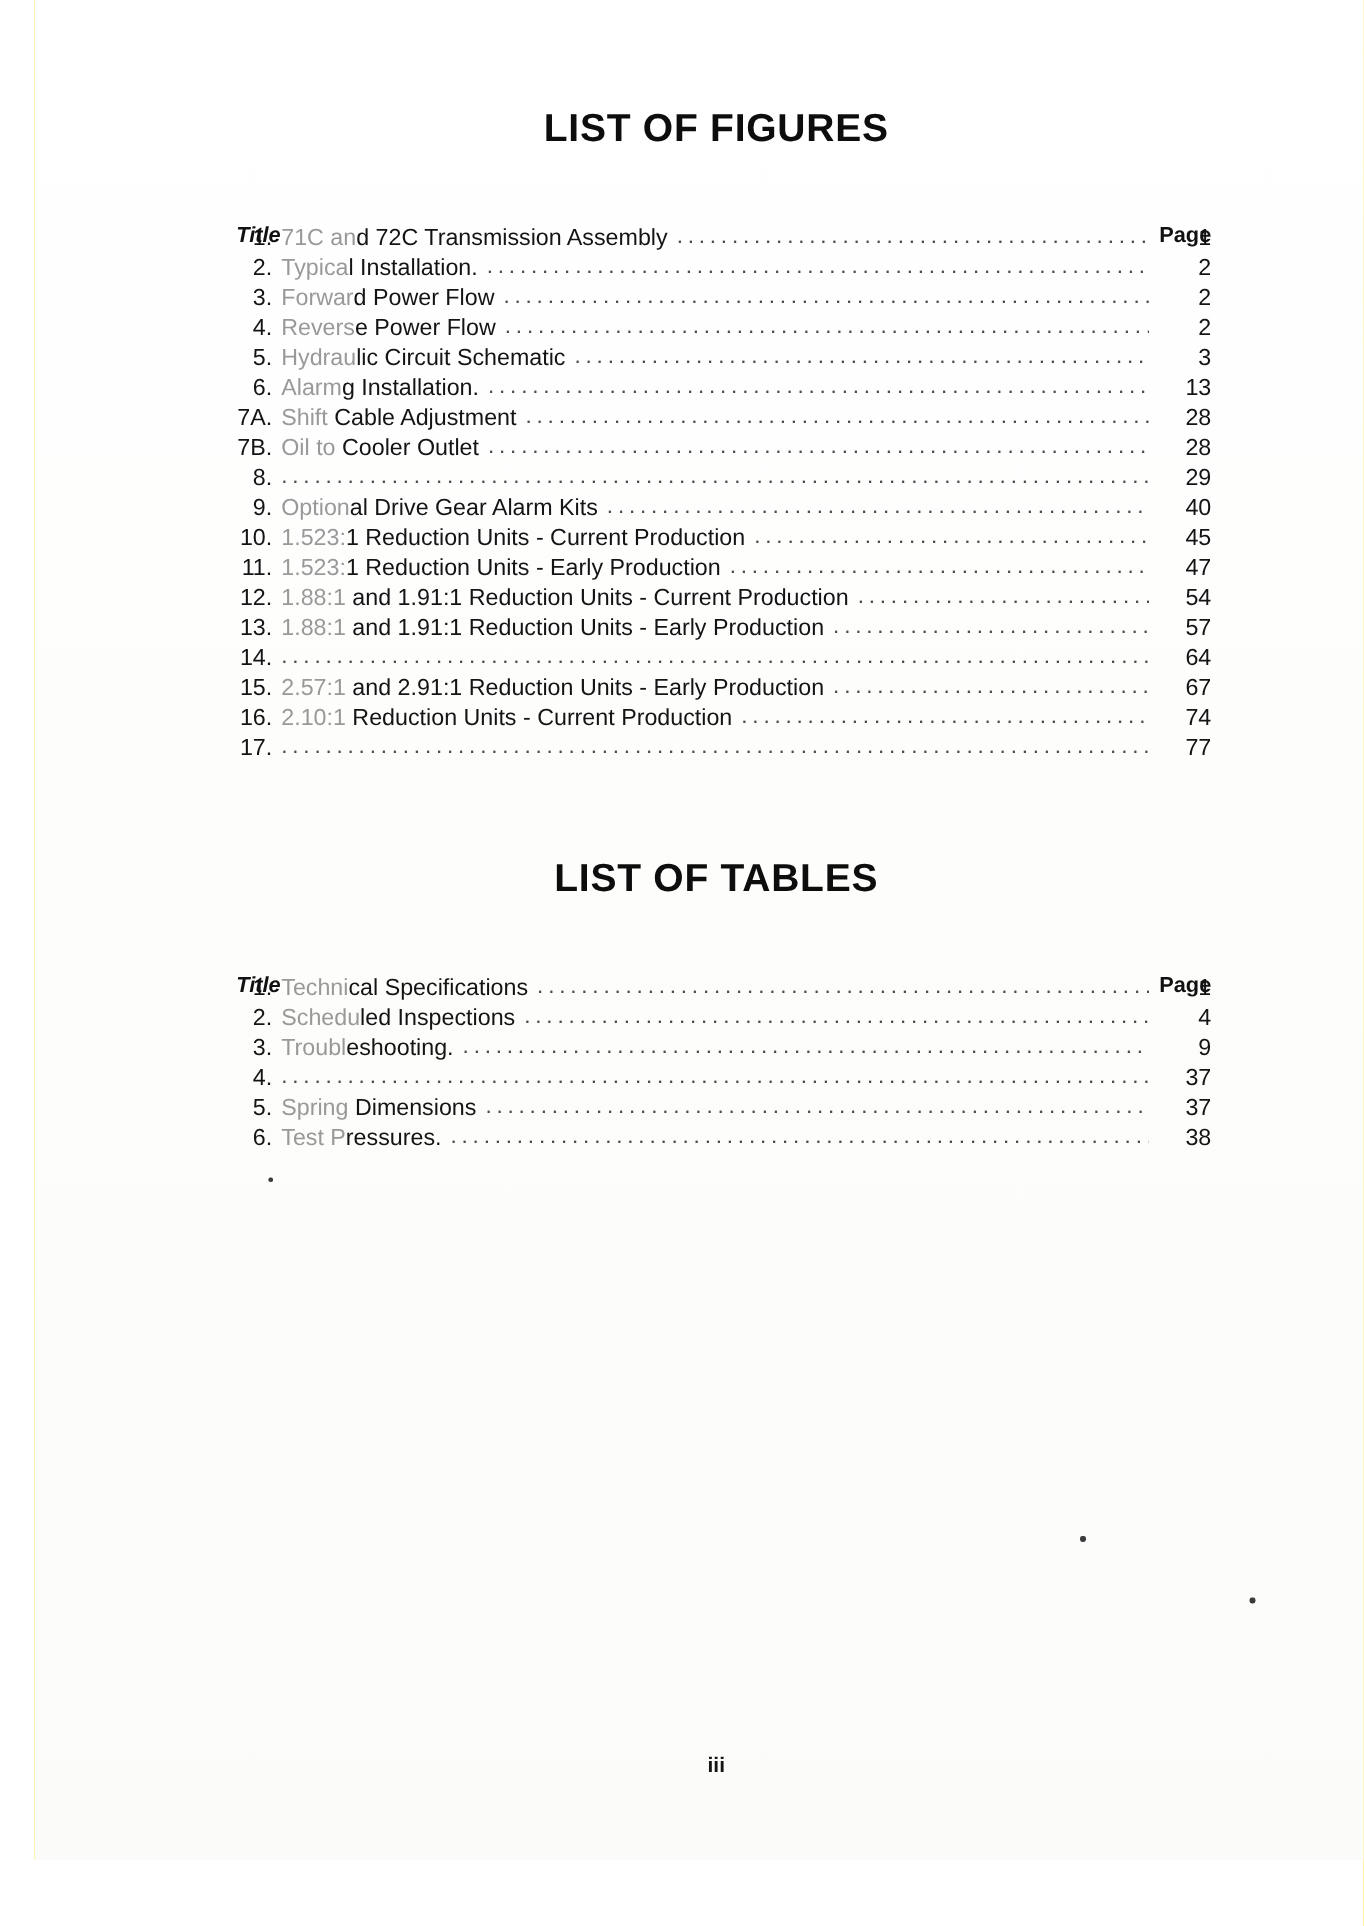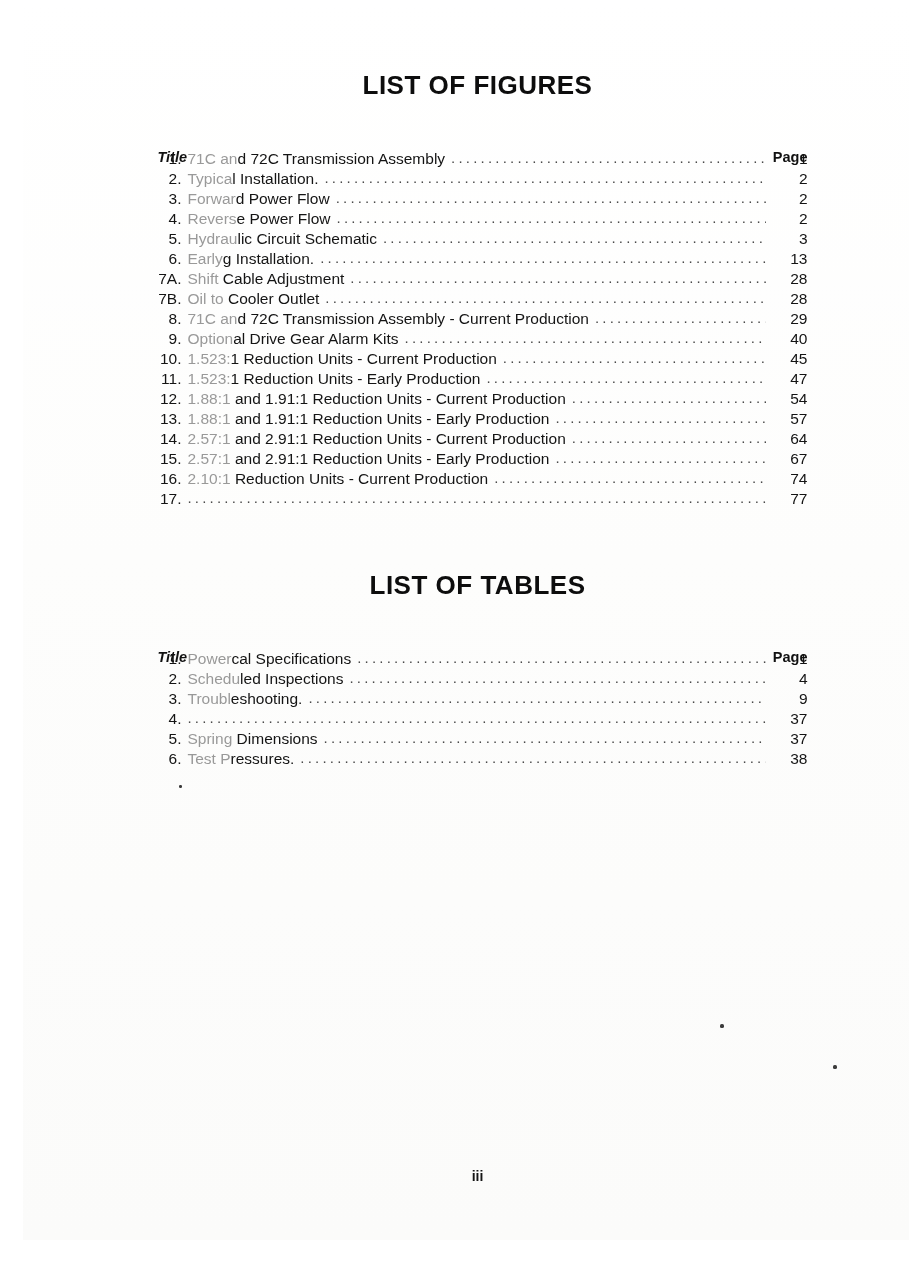--- a/index.html
+++ b/index.html
@@ -170,39 +170,38 @@
             <span class="toc-page">2</span>
           </li>
           <li class="toc-row">
             <span class="toc-num">5.</span>
             <span class="toc-label"><span class="faded">Hydrau</span>lic Circuit Schematic</span>
             <span class="toc-leader">....................................................................................................</span>
             <span class="toc-page">3</span>
           </li>
           <li class="toc-row">
             <span class="toc-num">6.</span>
-            <span class="toc-label"><span class="faded">Early</span>g Installation.</span>
+            <span class="toc-label"><span class="faded">Alarm</span>g Installation.</span>
             <span class="toc-leader">....................................................................................................</span>
             <span class="toc-page">13</span>
           </li>
           <li class="toc-row">
             <span class="toc-num">7A.</span>
             <span class="toc-label"><span class="faded">Shift </span>Cable Adjustment</span>
             <span class="toc-leader">....................................................................................................</span>
             <span class="toc-page">28</span>
           </li>
           <li class="toc-row">
             <span class="toc-num">7B.</span>
             <span class="toc-label"><span class="faded">Oil to</span> Cooler Outlet</span>
             <span class="toc-leader">....................................................................................................</span>
             <span class="toc-page">28</span>
           </li>
           <li class="toc-row">
             <span class="toc-num">8.</span>
-            <span class="toc-label"><span class="faded">71C an</span>d 72C Transmission Assembly - Current Production</span>
             <span class="toc-leader">....................................................................................................</span>
             <span class="toc-page">29</span>
           </li>
           <li class="toc-row">
             <span class="toc-num">9.</span>
             <span class="toc-label"><span class="faded">Option</span>al Drive Gear Alarm Kits</span>
             <span class="toc-leader">....................................................................................................</span>
             <span class="toc-page">40</span>
           </li>
           <li class="toc-row">
@@ -224,21 +223,20 @@
             <span class="toc-page">54</span>
           </li>
           <li class="toc-row">
             <span class="toc-num">13.</span>
             <span class="toc-label"><span class="faded">1.88:1</span> and 1.91:1 Reduction Units - Early Production</span>
             <span class="toc-leader">....................................................................................................</span>
             <span class="toc-page">57</span>
           </li>
           <li class="toc-row">
             <span class="toc-num">14.</span>
-            <span class="toc-label"><span class="faded">2.57:1</span> and 2.91:1 Reduction Units - Current Production</span>
             <span class="toc-leader">....................................................................................................</span>
             <span class="toc-page">64</span>
           </li>
           <li class="toc-row">
             <span class="toc-num">15.</span>
             <span class="toc-label"><span class="faded">2.57:1</span> and 2.91:1 Reduction Units - Early Production</span>
             <span class="toc-leader">....................................................................................................</span>
             <span class="toc-page">67</span>
           </li>
           <li class="toc-row">
@@ -259,21 +257,21 @@
       <div class="section-title">LIST OF TABLES</div>
 
       <div class="col-head" style="margin-top:48px;">
         <span class="title-h">Title</span>
         <span class="page-h">Page</span>
       </div>
 
       <ul class="toc" id="tables-list" style="margin-top:32px;">
           <li class="toc-row">
             <span class="toc-num">1.</span>
-            <span class="toc-label"><span class="faded">Power</span>cal Specifications</span>
+            <span class="toc-label"><span class="faded">Techni</span>cal Specifications</span>
             <span class="toc-leader">....................................................................................................</span>
             <span class="toc-page">1</span>
           </li>
           <li class="toc-row">
             <span class="toc-num">2.</span>
             <span class="toc-label"><span class="faded">Schedu</span>led Inspections</span>
             <span class="toc-leader">....................................................................................................</span>
             <span class="toc-page">4</span>
           </li>
           <li class="toc-row">

